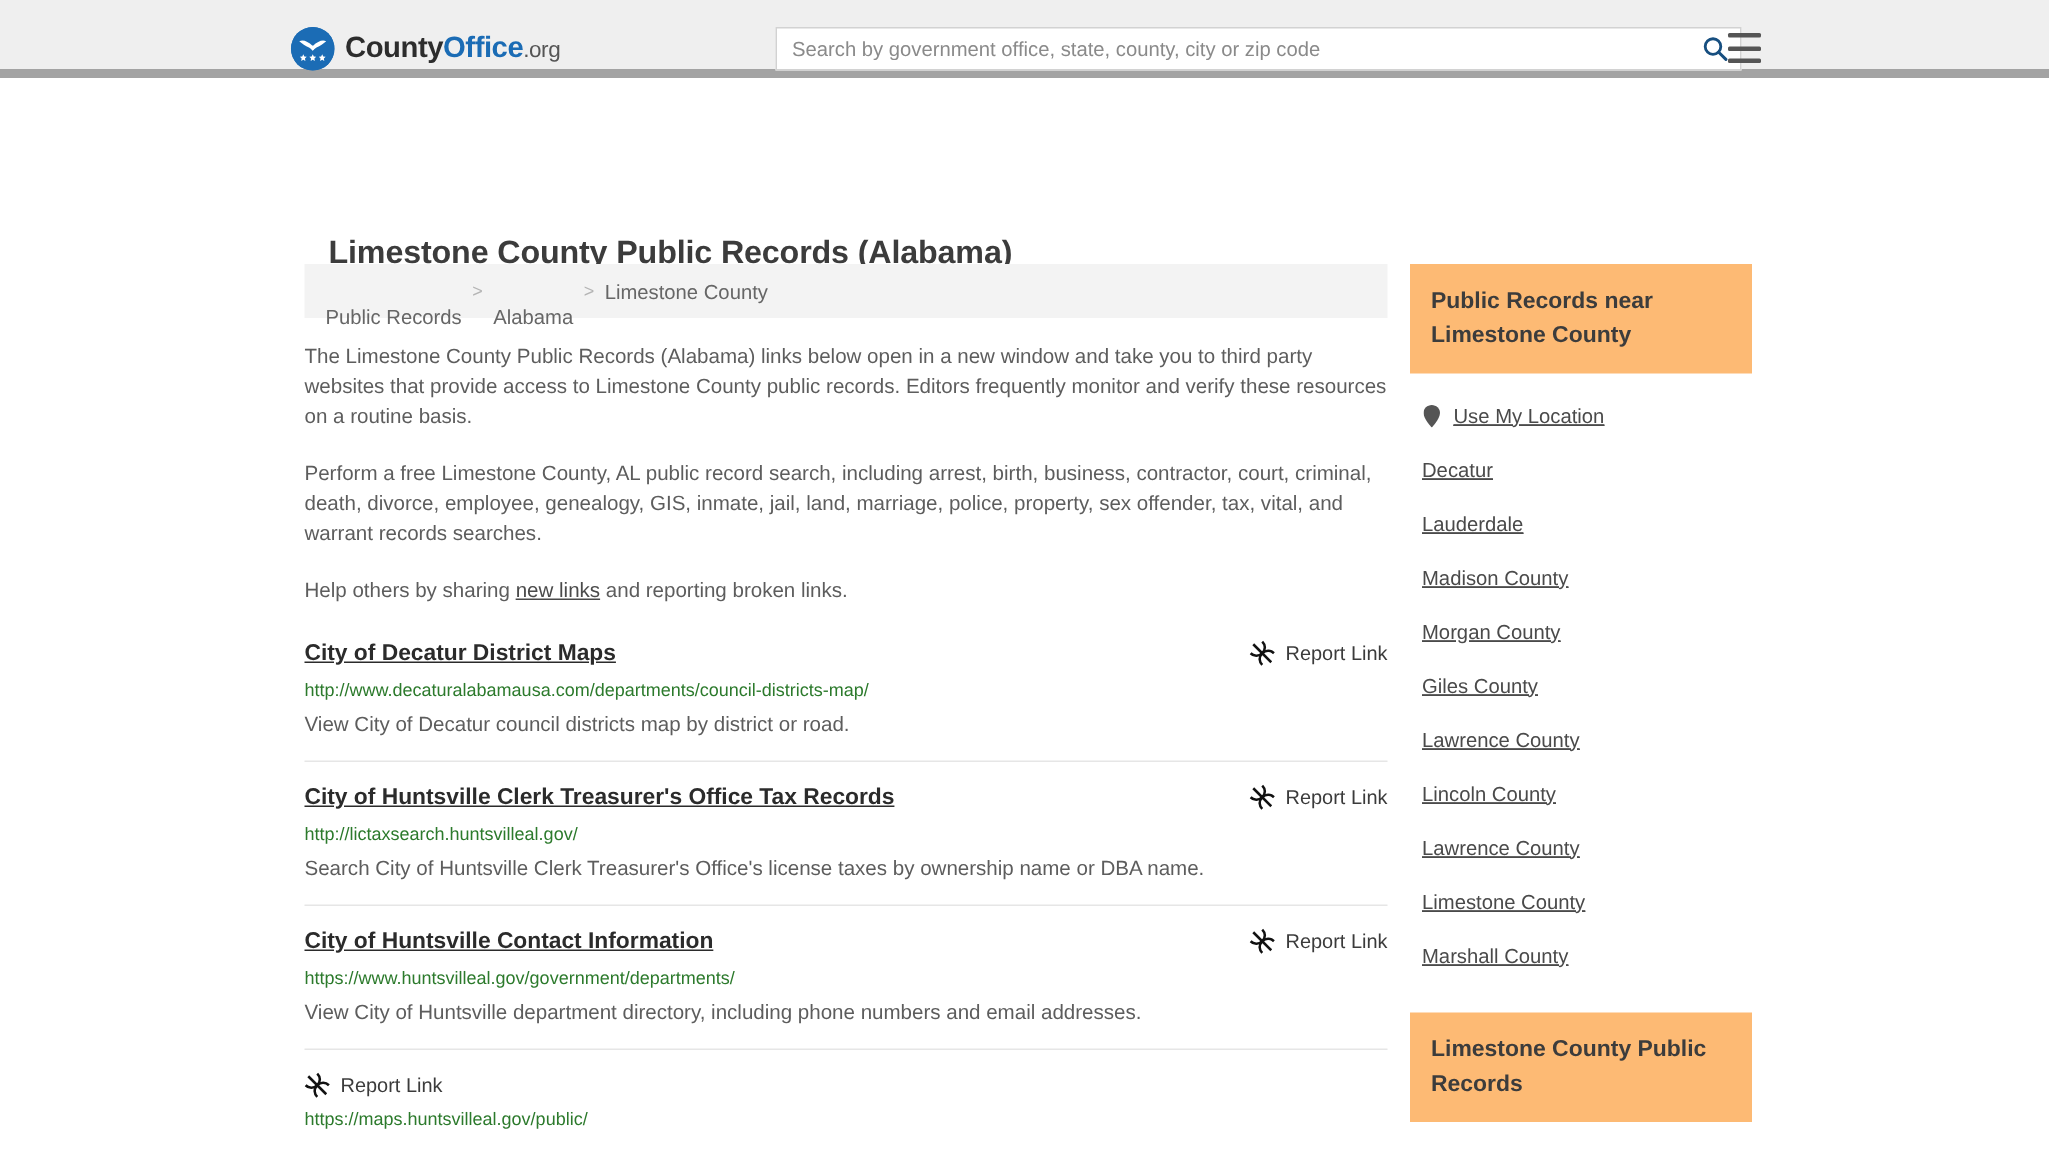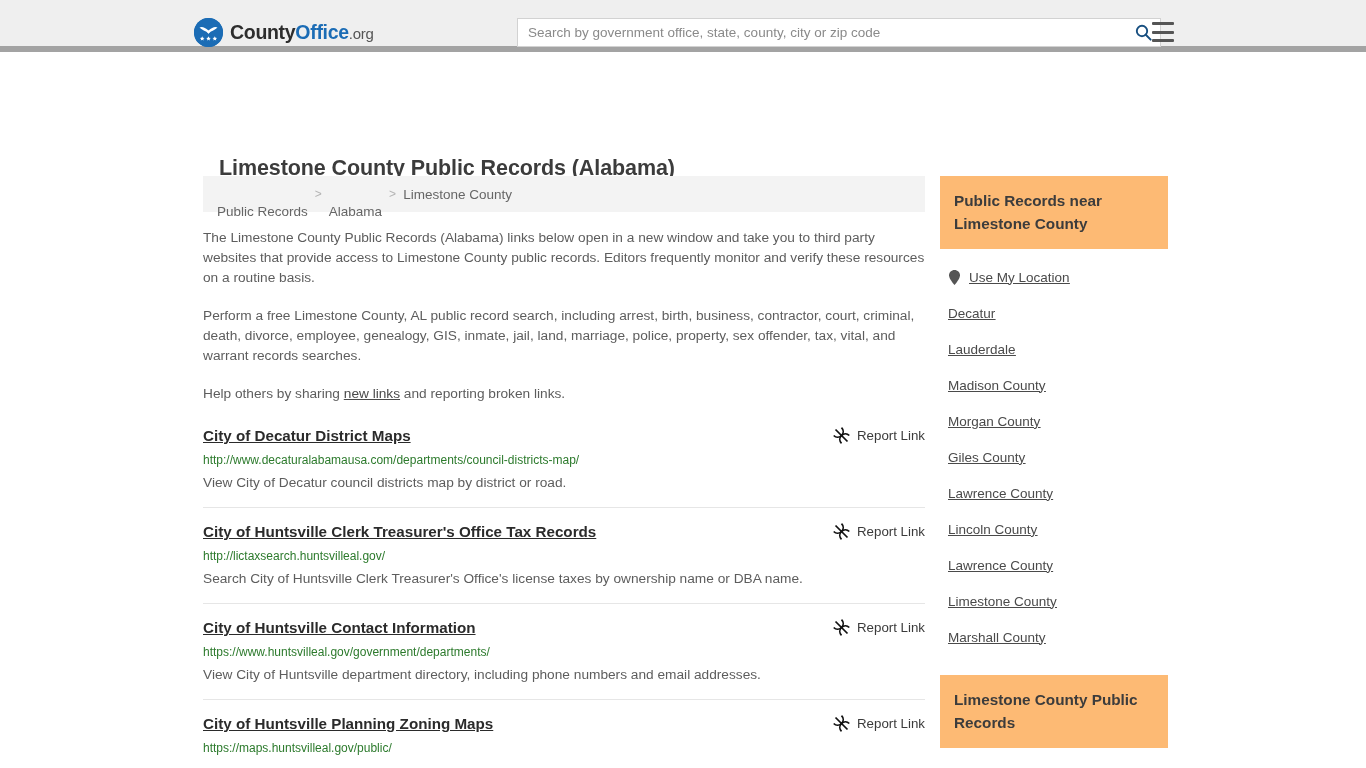--- a/index.html
+++ b/index.html
@@ -267,21 +267,20 @@
             </span>
             <span>Report Link</span>
           </span>
         </div>
         <a class="li-url" href="#">https://www.huntsvilleal.gov/government/departments/</a>
         <div class="li-desc">View City of Huntsville department directory, including phone numbers and email addresses.</div>
       </div>
 
       <div class="link-item">
         <div class="li-head">
-          <a class="li-title" href="#">City of Huntsville Planning Zoning Maps</a>
           <span class="report">
             <span>
               <svg width="17" height="17" viewBox="0 0 17 17">
                 <path d="M3 3 C6 3 8.5 5 8.5 8.5 C8.5 12 6 14 3 14" fill="none" stroke="#111" stroke-width="1.7" transform="rotate(45 8.5 8.5)"></path>
                 <path d="M14 3 C11 3 8.5 5 8.5 8.5 C8.5 12 11 14 14 14" fill="none" stroke="#111" stroke-width="1.7" transform="rotate(45 8.5 8.5)"></path>
                 <line x1="2.5" y1="2.5" x2="14.5" y2="14.5" stroke="#111" stroke-width="1.7"></line>
               </svg>
             </span>
             <span>Report Link</span>
           </span>

